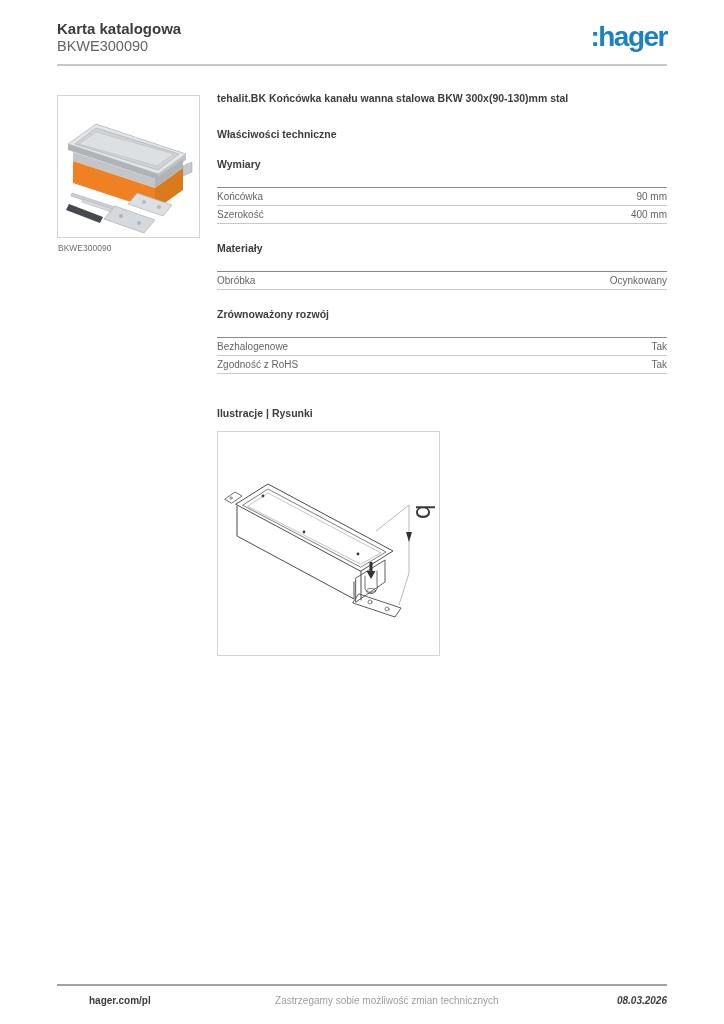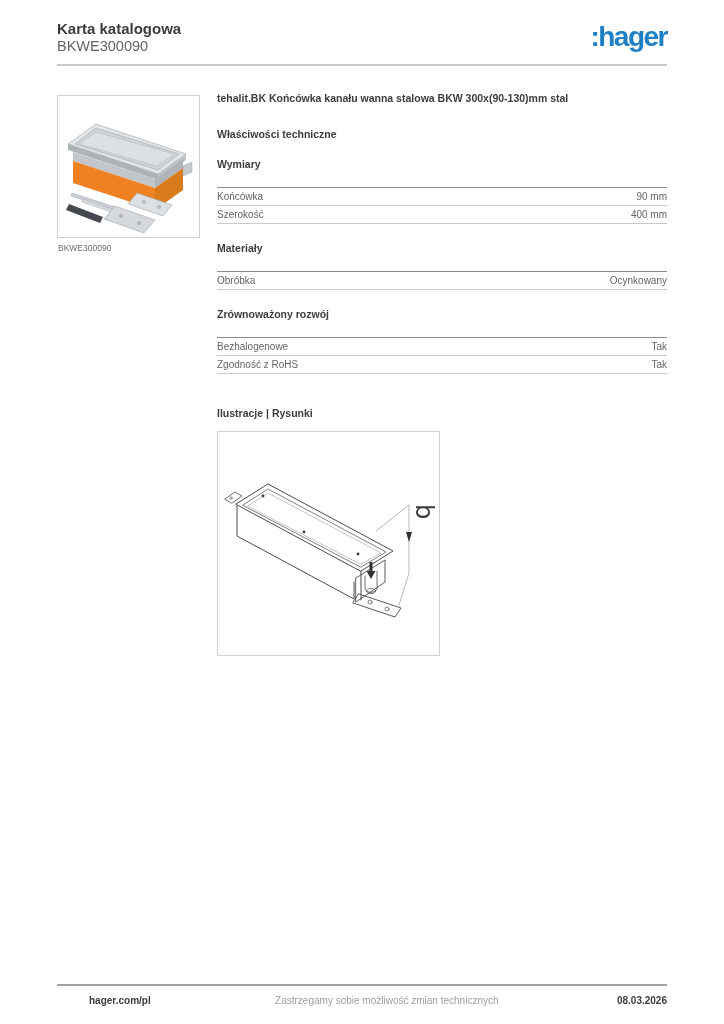--- a/index.html
+++ b/index.html
@@ -28,21 +28,21 @@
   .spec-row{display:flex;justify-content:space-between;align-items:baseline;font-size:10px;color:#646464;padding:3px 0 3px 0;border-bottom:1px solid #c9c9c9;}
   .spec-label{text-align:left;}
   .spec-value{text-align:right;}
   .illus-title{margin-top:33px;font-size:10.5px;font-weight:bold;color:#3c3c3b;}
   .drawing-box{margin-top:12px;width:221px;height:223px;border:1px solid #d2d2d2;background:#fff;}
   
   .footer-rule{position:absolute;left:57px;top:984px;width:610px;height:1.5px;background:#a2a2a2;}
   .footer{position:absolute;left:57px;top:995px;width:610px;display:flex;justify-content:space-between;align-items:baseline;font-size:10px;}
   .footer-left{font-weight:bold;color:#3c3c3b;margin-left:32px;}
   .footer-center{color:#9d9d9c;margin-left:6px;}
-  .footer-right{font-weight:bold;color:#3c3c3b;}
+  .footer-right{font-weight:bold;color:#3c3c3b;font-style:italic;}
   svg{display:block;}
 </style>
 </head>
 <body>
 
 <div class="page">
 
   <div class="header-title">Karta katalogowa</div>
   <div class="header-code">BKWE300090</div>
   <div class="logo">:hager</div>

